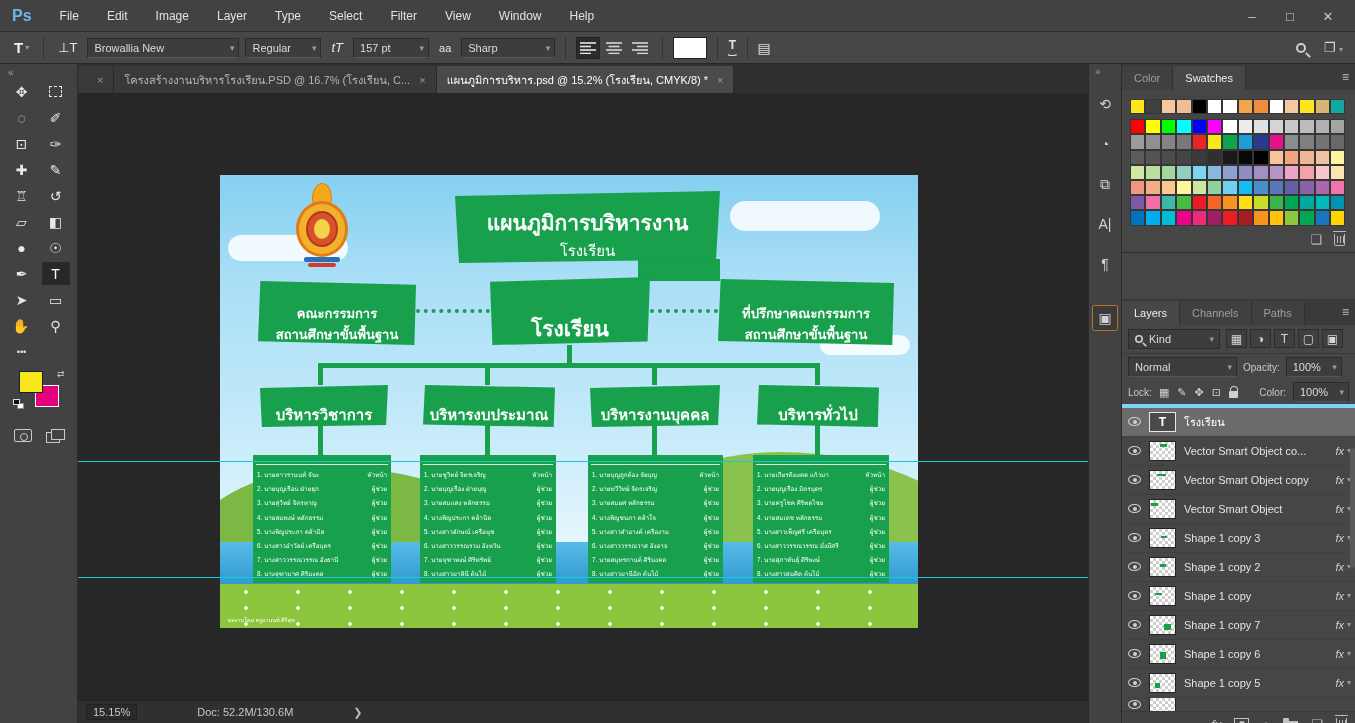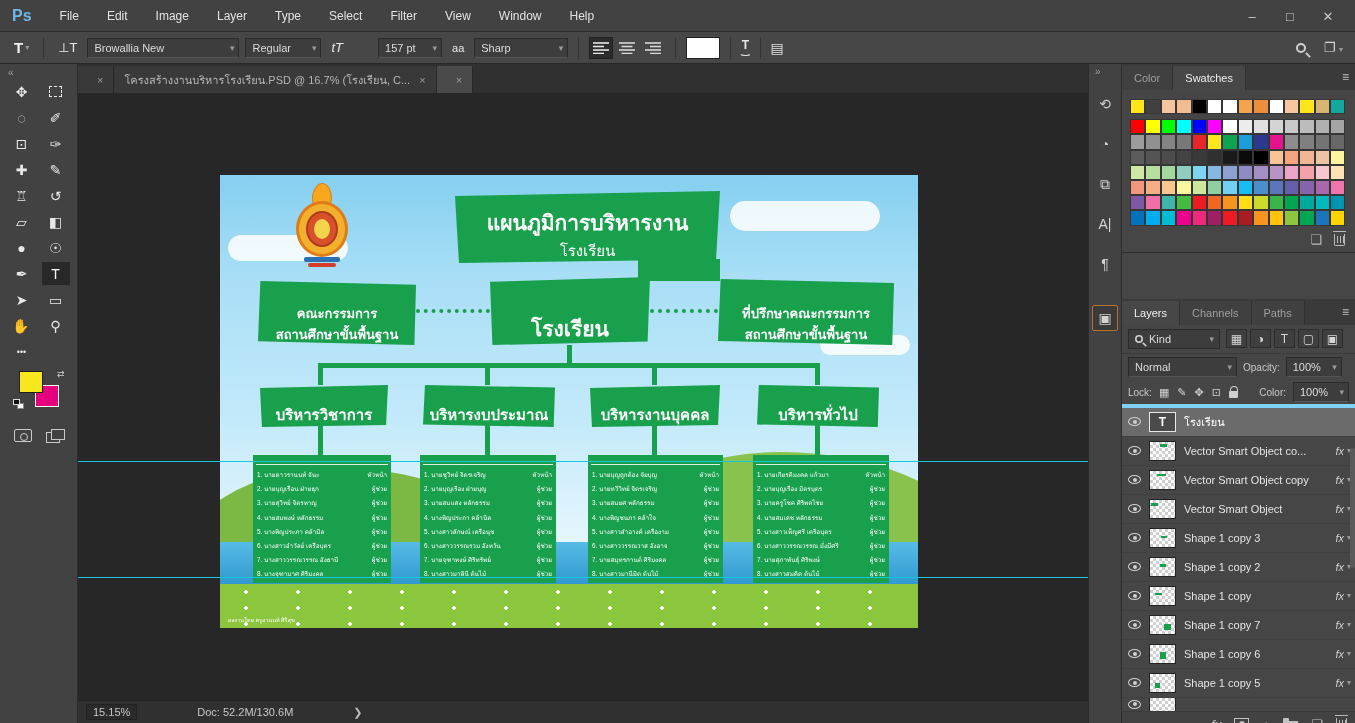--- a/index.html
+++ b/index.html
@@ -192,21 +192,21 @@
   <span class="ob-icon">⊥T</span>
   <div class="dd" style="width:152px;">
     <span>Browallia New</span>
       <span class="car">▾</span>
   </div>
   <div class="dd" style="width:76px;">
     <span>Regular</span>
       <span class="car">▾</span>
   </div>
   <span class="ob-icon" style="font-style:italic;">tT</span>
-  <div class="dd" style="width:64px;margin-left:25px;">
+  <div class="dd" style="width:76px;">
     <span>157 pt</span>
       <span class="car">▾</span>
   </div>
   <span class="ob-icon" style="font-size:11px;">aa</span>
   <div class="dd" style="width:94px;">
     <span>Sharp</span>
       <span class="car">▾</span>
   </div>
   <span class="ob-sep"></span>
   <div class="align-group">
@@ -258,20 +258,21 @@
 
 <div class="tabbar" id="tabbar">
     <div class="doc-tab">
       <span class="tab-close">×</span>
     </div>
     <div class="doc-tab">
       <span>โครงสร้างงานบริหารโรงเรียน.PSD @ 16.7% (โรงเรียน, C...</span>
       <span class="tab-close">×</span>
     </div>
     <div class="doc-tab active">
+      <span>แผนภูมิการบริหาร.psd @ 15.2% (โรงเรียน, CMYK/8) *</span>
       <span class="tab-close">×</span>
     </div>
   </div>
 
 <div class="toolstrip">
   <div class="strip-collapse">«</div>
   <div class="tools-grid" id="tools-grid">
       <div class="tool">✥</div>
       <div class="tool">
         <span class="marquee-glyph"></span>

